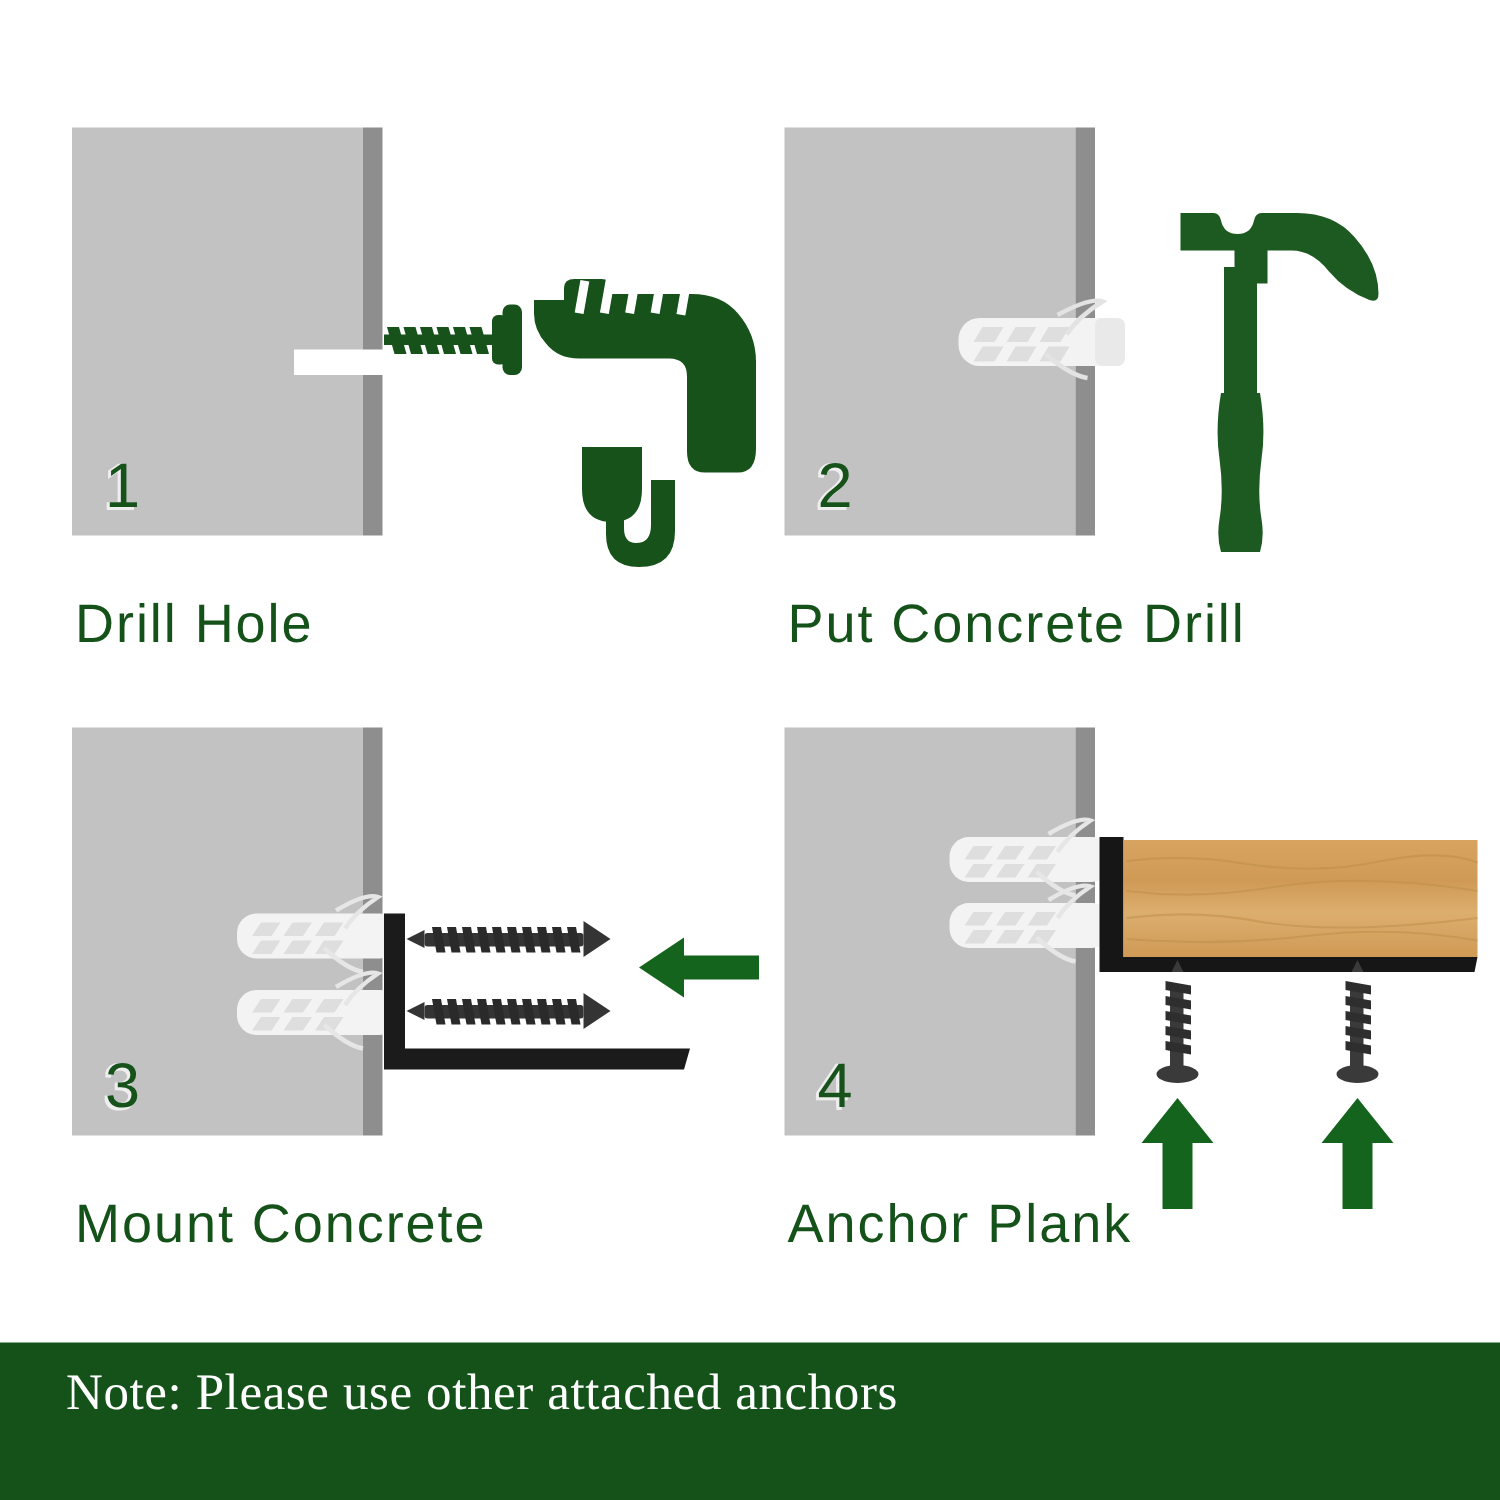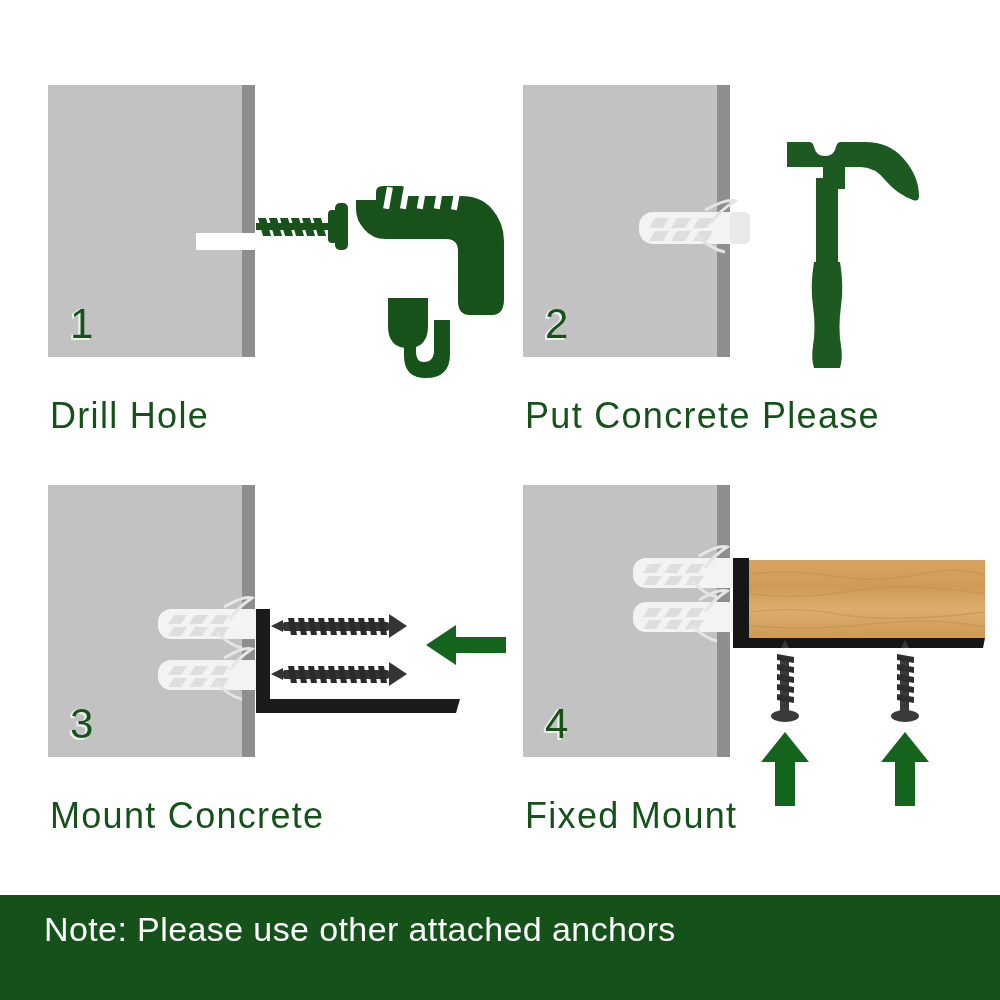--- a/index.html
+++ b/index.html
@@ -104,21 +104,21 @@
     height: 105px;
     background: #14521a;
     box-sizing: border-box;
     padding: 12px 0 0 44px;
   }
   .note-line {
     color: #ffffff;
     font-size: 34px;
     line-height: 44px;
     letter-spacing: 0.4px;
-    font-family: Liberation Sans, sans-serif;
+    font-family: Liberation Serif, serif;
     white-space: nowrap;
   }
 </style>
 </head>
 <body>
 
 <div id="root">
 
   <div class="panel panel-1">
 
@@ -197,21 +197,21 @@
       <g fill="#1d5a21">
         <path d="M272 72 h22 q4 0 5 5 q2 9 11 9 q9 0 11 -9 q1 -5 5 -5
                  h24 q24 0 38 16 q16 18 16 38 q0 6 -6 4 q-16 -6 -27 -19
                  q-11 -14 -25 -14 h-16 v22 h-22 v-22 h-36 z"></path>
         <rect x="301" y="108" width="22" height="84"></rect>
         <path d="M299 192 h26 q4 24 1 44 q-3 22 0 40 q2 12 -1 22
                  h-26 q-3 -10 -1 -22 q3 -18 0 -40 q-3 -20 1 -44 z"></path>
       </g>
     </svg>
 
-    <div class="step-label">Put Concrete Please</div>
+    <div class="step-label">Put Concrete Drill</div>
   </div>
 
   <div class="panel panel-3">
 
     <div class="wall">
       <div class="wall-face"></div>
       <div class="wall-edge"></div>
       <div class="step-number">3</div>
     </div>
 
@@ -380,20 +380,20 @@
       </g>
 
       <g fill="#14641d">
         <path d="M270 262 l24 30 l-14 0 l0 44 l-20 0 l0 -44 l-14 0 z"></path>
       </g>
       <g fill="#14641d">
         <path d="M390 262 l24 30 l-14 0 l0 44 l-20 0 l0 -44 l-14 0 z"></path>
       </g>
     </svg>
 
-    <div class="step-label">Fixed Mount</div>
+    <div class="step-label">Anchor Plank</div>
   </div>
 
   <div class="note-bar">
     <div class="note-line">Note: Please use other attached anchors</div>
   </div>
 
 </div>
 
 </body></html>

